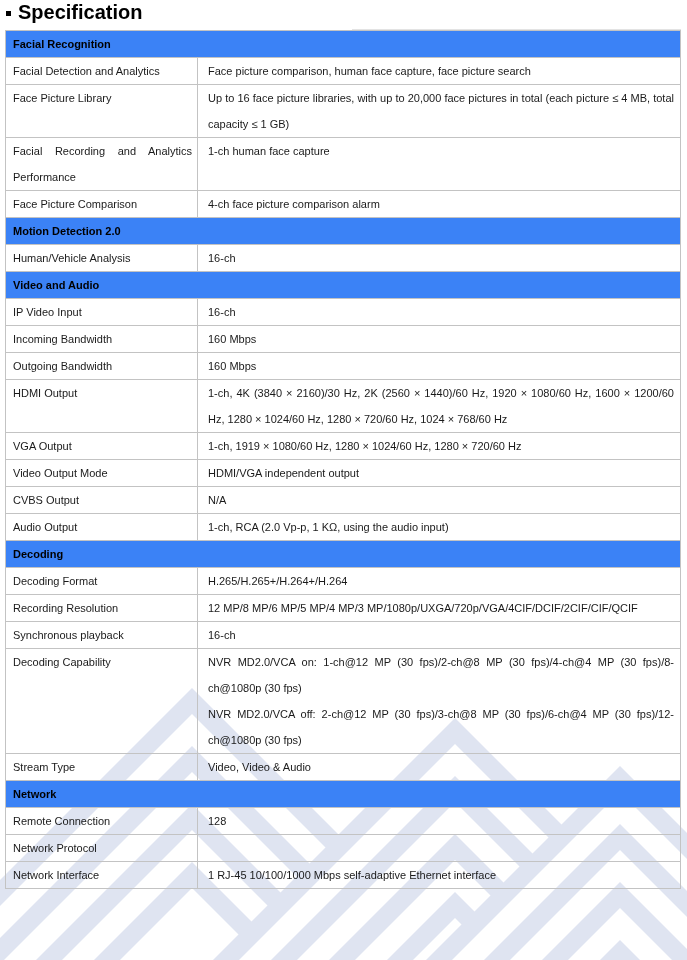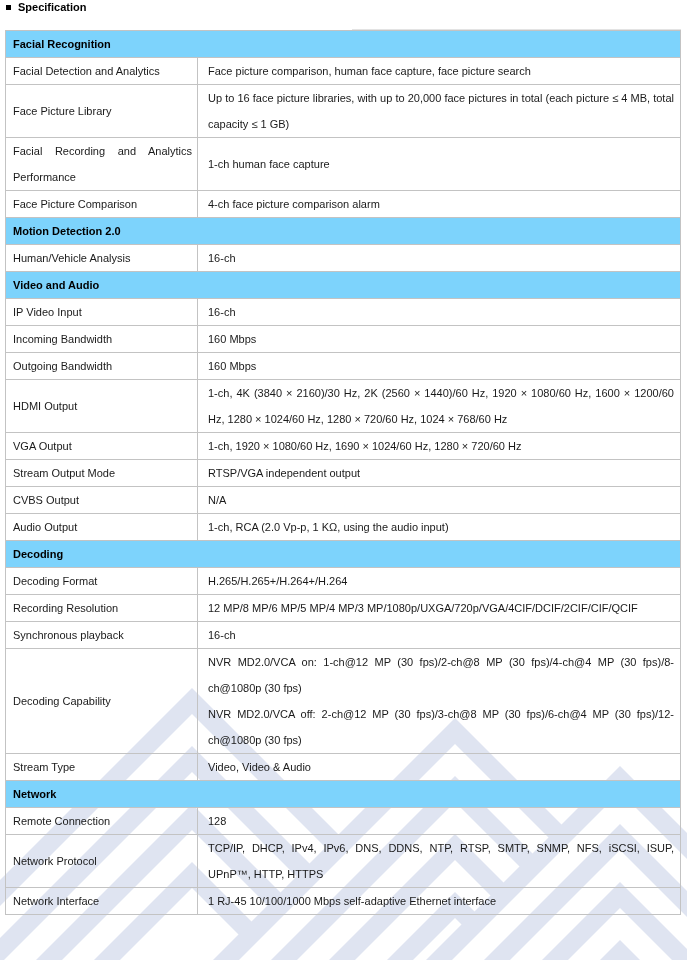--- a/index.html
+++ b/index.html
@@ -8,42 +8,42 @@
     background:#ffffff;
     font-family:"Liberation Sans", sans-serif;
     -webkit-font-smoothing:antialiased;
   }
   .watermark{position:absolute;left:0;top:0;width:687px;height:960px;z-index:0;}
   .content{position:relative;z-index:1;}
 
   .page-title{
     position:absolute;top:1px;left:6px;
     display:flex;align-items:center;
-    font-size:11px;font-weight:bold;color:#000;
+    font-size:20px;font-weight:bold;color:#000;
   }
   .bullet{width:5px;height:5px;background:#000;display:inline-block;margin-right:7px;margin-top:1px;}
 
   .artifact-strip{
     position:absolute;top:29px;left:352px;width:329px;height:4px;
     background:#e3e3e3;
   }
 
   .spec-table{
     position:absolute;top:30px;left:5px;width:674px;
     border:1px solid #c3c3c3;
     font-size:11px;color:#1a1a1a;
   }
   .tr{display:flex;border-top:1px solid #c3c3c3;background:transparent;}
   .tr:first-child{border-top:none;}
-  .tr.section{background:#7dd3fc;align-items:center;}
+  .tr.section{background:#3b82f6;align-items:center;}
   .th{
     width:100%;min-height:26px;line-height:26px;
     padding-left:7px;font-weight:bold;color:#000;
   }
-  .td{display:flex;align-items:center;min-height:26px;box-sizing:border-box;}
+  .td{display:flex;align-items:flex-start;min-height:26px;box-sizing:border-box;}
   .td.label{flex:0 0 192px;width:192px;border-right:1px solid #c3c3c3;padding:0 5px 0 7px;}
   .td.value{flex:1;padding:0 6px 0 10px;}
   .cell-text{line-height:26px;text-align:justify;width:100%;}
 </style>
 </head>
 <body>
 
 <svg class="watermark" viewBox="0 0 687 960" xmlns="http://www.w3.org/2000/svg">
 
   <path d="M192,688 L504,1000 L-120,1000 Z" fill="#dfe4f1"></path>
@@ -175,30 +175,30 @@
       <div class="td value">
           <div class="cell-text">1-ch, 4K (3840 × 2160)/30 Hz, 2K (2560 × 1440)/60 Hz, 1920 × 1080/60 Hz, 1600 × 1200/60 Hz, 1280 × 1024/60 Hz, 1280 × 720/60 Hz, 1024 × 768/60 Hz</div>
         </div>
     </div>
 
     <div class="tr">
       <div class="td label">
           <div class="cell-text">VGA Output</div>
         </div>
       <div class="td value">
-          <div class="cell-text">1-ch, 1920 × 1080/60 Hz, 1690 × 1024/60 Hz, 1280 × 720/60 Hz</div>
-        </div>
-    </div>
-
-    <div class="tr">
-      <div class="td label">
-          <div class="cell-text">Stream Output Mode</div>
-        </div>
-      <div class="td value">
-          <div class="cell-text">RTSP/VGA independent output</div>
+          <div class="cell-text">1-ch, 1919 × 1080/60 Hz, 1280 × 1024/60 Hz, 1280 × 720/60 Hz</div>
+        </div>
+    </div>
+
+    <div class="tr">
+      <div class="td label">
+          <div class="cell-text">Video Output Mode</div>
+        </div>
+      <div class="td value">
+          <div class="cell-text">HDMI/VGA independent output</div>
         </div>
     </div>
 
     <div class="tr">
       <div class="td label">
           <div class="cell-text">CVBS Output</div>
         </div>
       <div class="td value">
           <div class="cell-text">N/A</div>
         </div>
@@ -277,23 +277,20 @@
         </div>
       <div class="td value">
           <div class="cell-text">128</div>
         </div>
     </div>
 
     <div class="tr">
       <div class="td label">
           <div class="cell-text">Network Protocol</div>
         </div>
-      <div class="td value">
-          <div class="cell-text">TCP/IP, DHCP, IPv4, IPv6, DNS, DDNS, NTP, RTSP, SMTP, SNMP, NFS, iSCSI, ISUP, UPnP™, HTTP, HTTPS</div>
-        </div>
     </div>
 
     <div class="tr">
       <div class="td label">
           <div class="cell-text">Network Interface</div>
         </div>
       <div class="td value">
           <div class="cell-text">1 RJ-45 10/100/1000 Mbps self-adaptive Ethernet interface</div>
         </div>
     </div>

